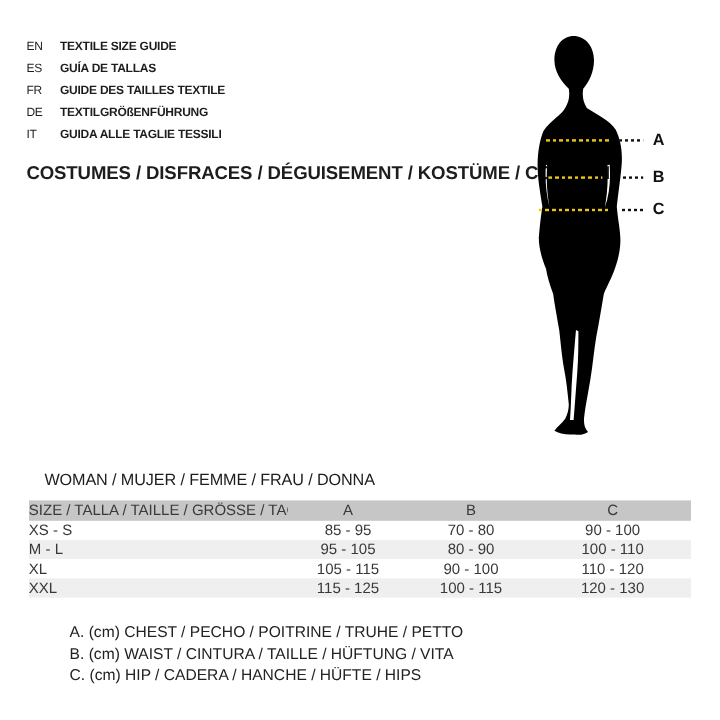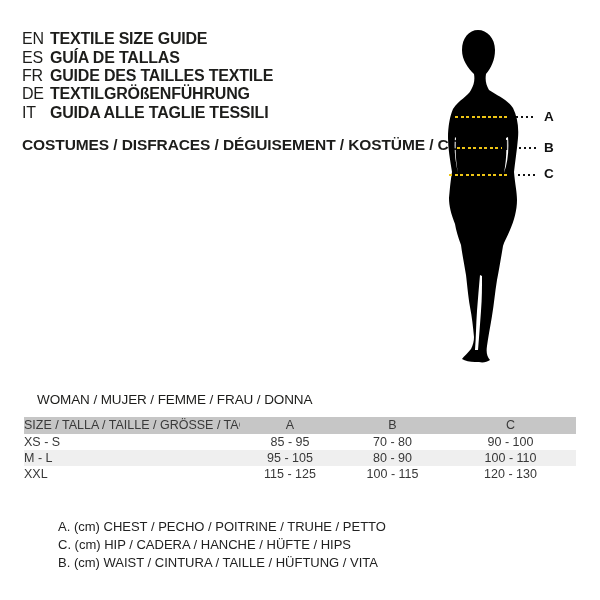--- a/index.html
+++ b/index.html
@@ -8,21 +8,21 @@
     width: 600px;
     height: 600px;
     background: #ffffff;
     font-family: "Liberation Sans", sans-serif;
     color: #1d1d1b;
     overflow: hidden;
   }
 
   
   .lang-list { position: absolute; left: 22px; top: 30px; }
-  .lang-row { display: flex; height: 18.4px; align-items: center; font-size: 16px; letter-spacing: -0.2px; }
+  .lang-row { display: flex; height: 18.4px; align-items: center; font-size: 10px; letter-spacing: -0.2px; }
   .lang-code { width: 28px; flex: 0 0 28px; }
   .lang-label { white-space: nowrap; font-weight: bold; }
 
   
   .category-title {
     position: absolute; left: 22px; top: 136px;
     font-size: 15.5px; font-weight: 700; letter-spacing: -0.1px; white-space: nowrap;
   }
 
   
@@ -172,27 +172,33 @@
         <td class="col-b">70 - 80</td>
         <td class="col-c">90 - 100</td>
       </tr>
       <tr>
         <td class="col-size">M - L</td>
         <td class="col-a">95 - 105</td>
         <td class="col-b">80 - 90</td>
         <td class="col-c">100 - 110</td>
       </tr>
       <tr>
+        <td class="col-size">XL</td>
+        <td class="col-a">105 - 115</td>
+        <td class="col-b">90 - 100</td>
+        <td class="col-c">110 - 120</td>
+      </tr>
+      <tr>
         <td class="col-size">XXL</td>
         <td class="col-a">115 - 125</td>
         <td class="col-b">100 - 115</td>
         <td class="col-c">120 - 130</td>
       </tr>
     </tbody>
   </table>
 
   <div class="notes">
     <div class="note-line">A. (cm) CHEST / PECHO / POITRINE / TRUHE / PETTO</div>
+    <div class="note-line">B. (cm) WAIST / CINTURA / TAILLE / HÜFTUNG / VITA</div>
     <div class="note-line">C. (cm) HIP / CADERA / HANCHE / HÜFTE / HIPS</div>
-    <div class="note-line">B. (cm) WAIST / CINTURA / TAILLE / HÜFTUNG / VITA</div>
   </div>
 
 </div>
 
 </body></html>

